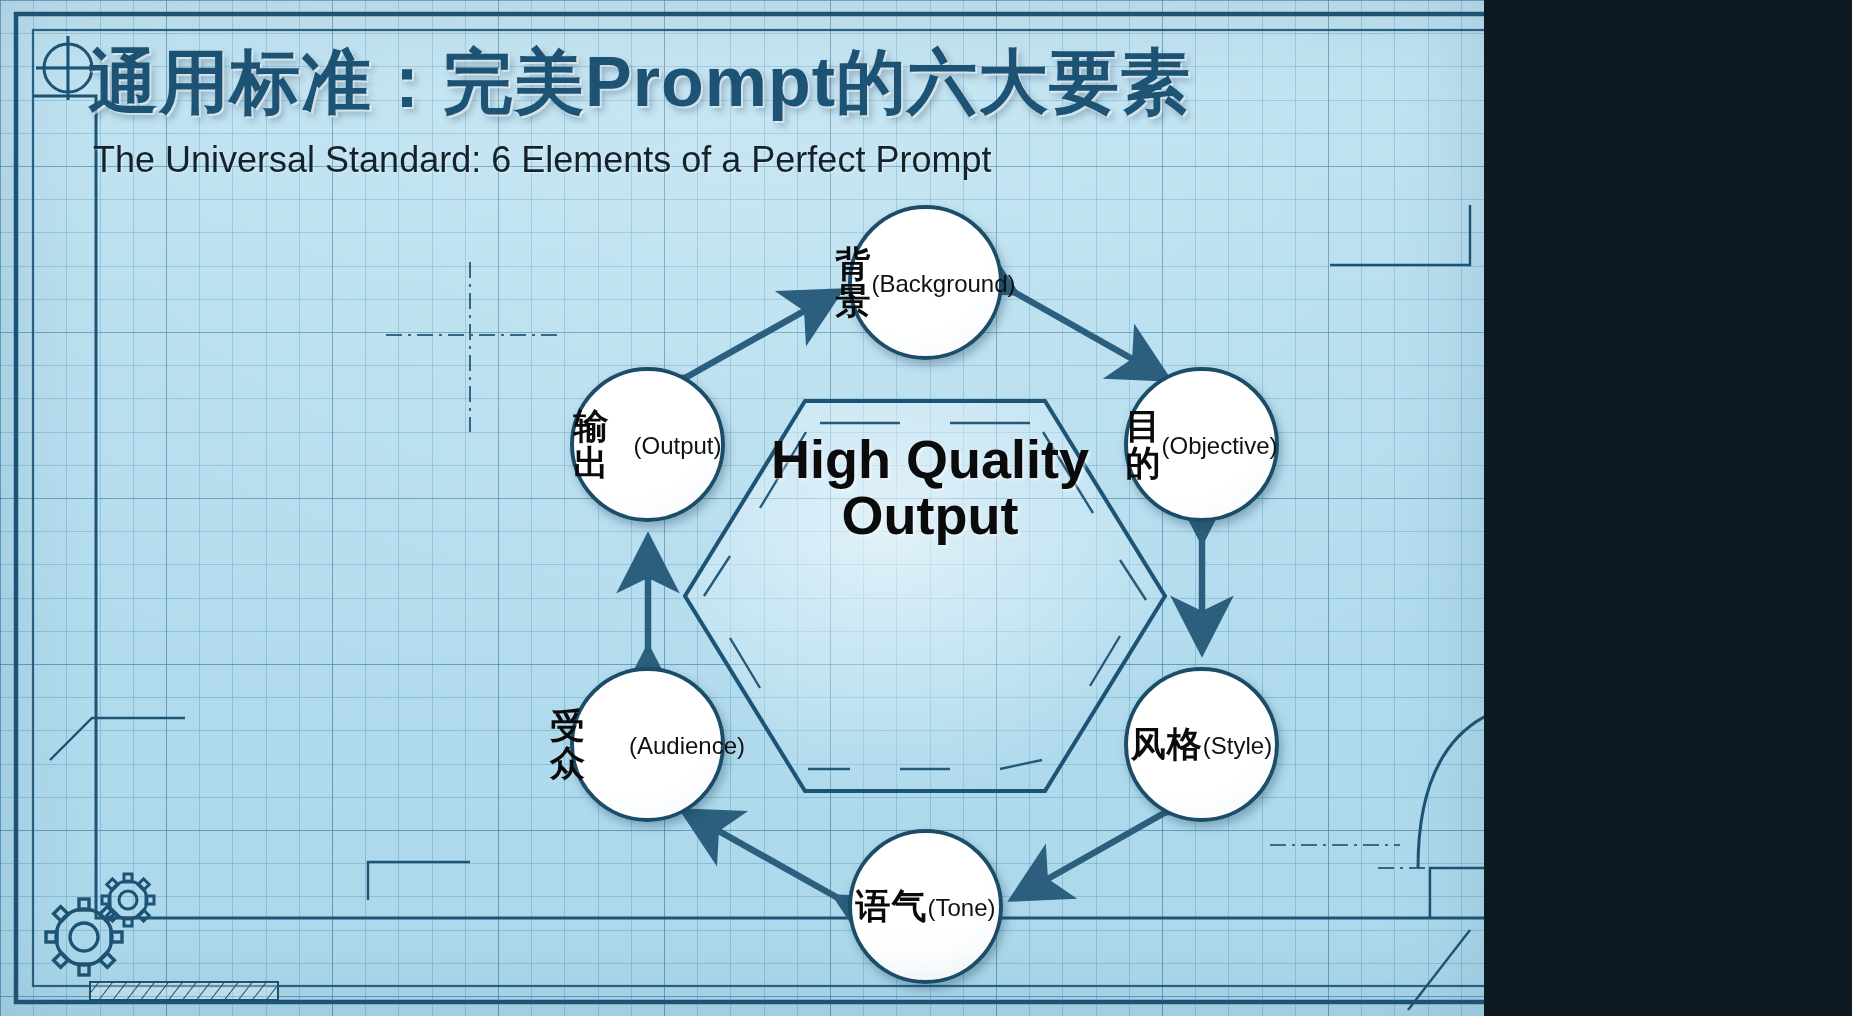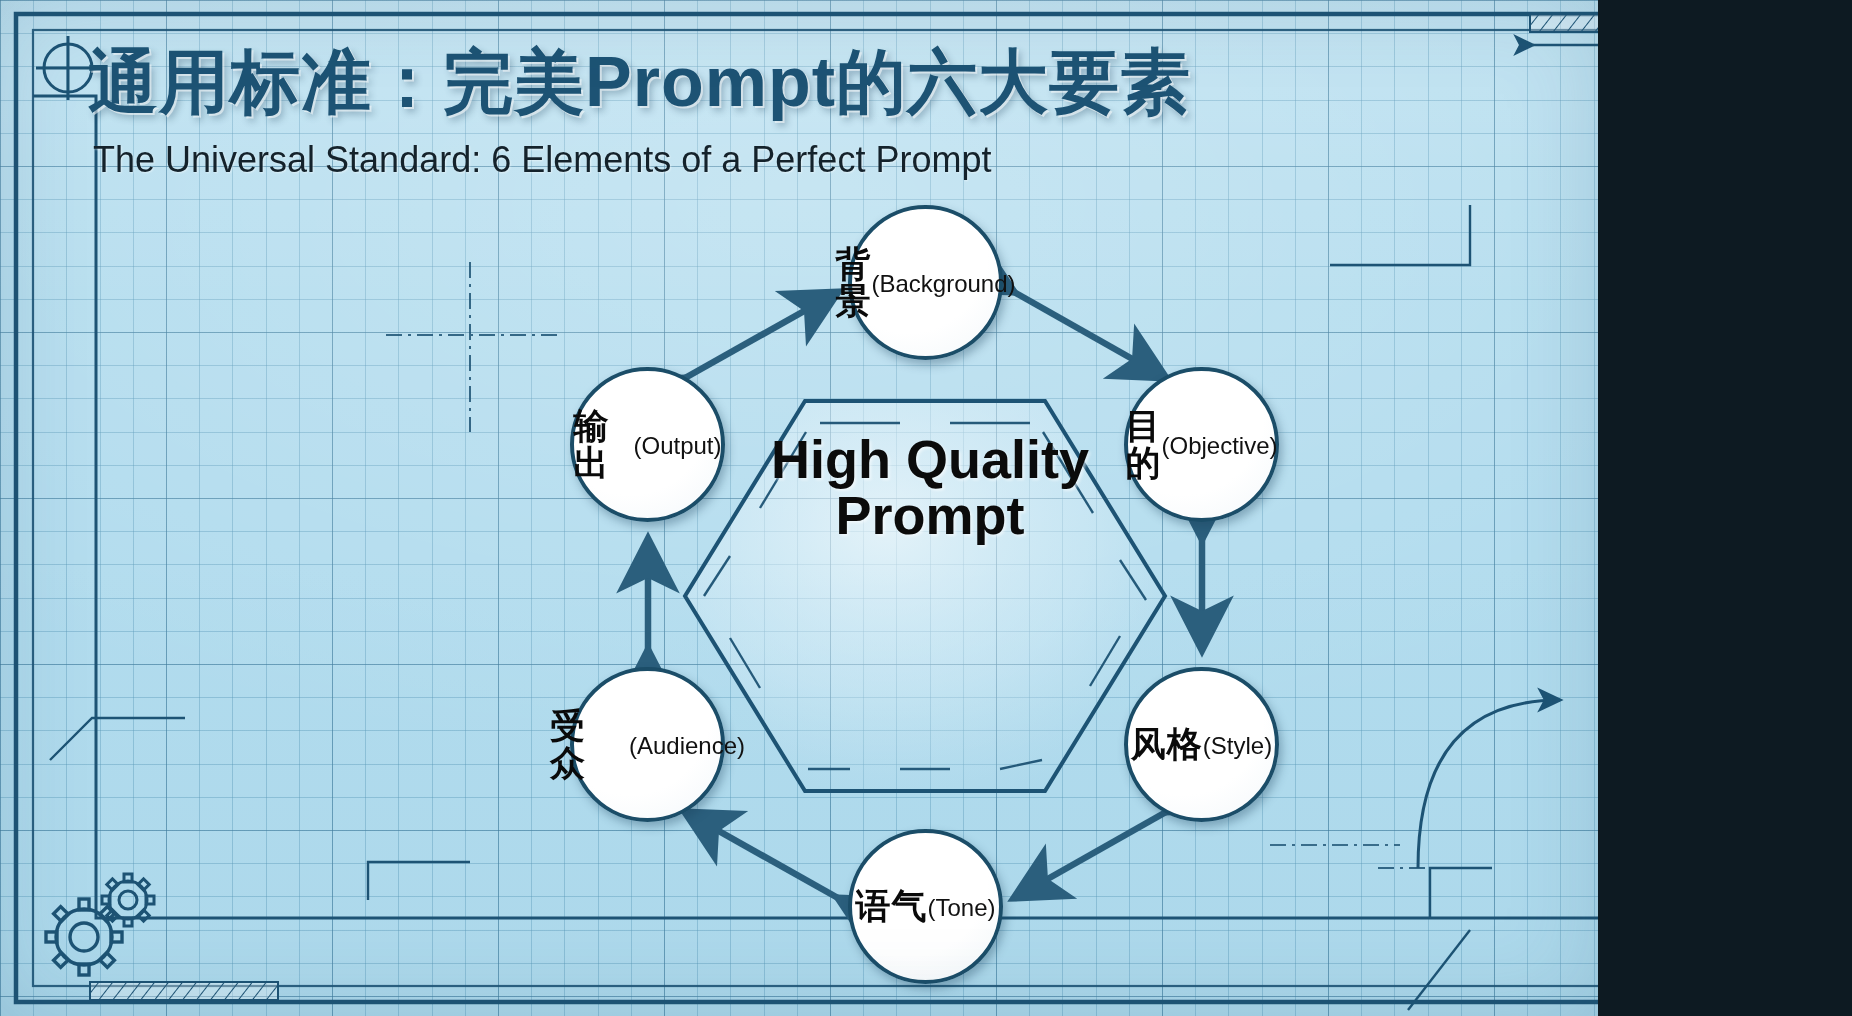--- a/index.html
+++ b/index.html
@@ -7,21 +7,21 @@
     margin: 0;
     padding: 0;
     background: #0d1a22;
   }
   body {
     font-family: "Liberation Sans", sans-serif;
   }
 
   #stage {
     position: relative;
-    width: 1598px;
+    width: 1484px;
     height: 1016px;
     overflow: hidden;
     background: #b4ddef;
   }
 
   
   .paper {
     position: absolute;
     inset: 0;
     background:
@@ -302,21 +302,21 @@
     <g stroke="#2b5f7d" stroke-width="6.5" fill="none">
       <line x1="648" y1="650" x2="648" y2="539" marker-start="url(#ah)" marker-end="url(#ah)"></line>
     </g>
   </svg>
 
   <div class="title-zh">通用标准：完美Prompt的六大要素</div>
   <div class="title-en">The Universal Standard: 6 Elements of a Perfect Prompt</div>
 
   <div class="hex-label">
     <div>High Quality</div>
-    <div>Prompt</div>
+    <div>Output</div>
   </div>
 
   <div class="node" id="node-background">
     <div class="zh">背景</div>
     <div class="en">(Background)</div>
   </div>
 
   <div class="node" id="node-objective">
     <div class="zh">目的</div>
     <div class="en">(Objective)</div>

